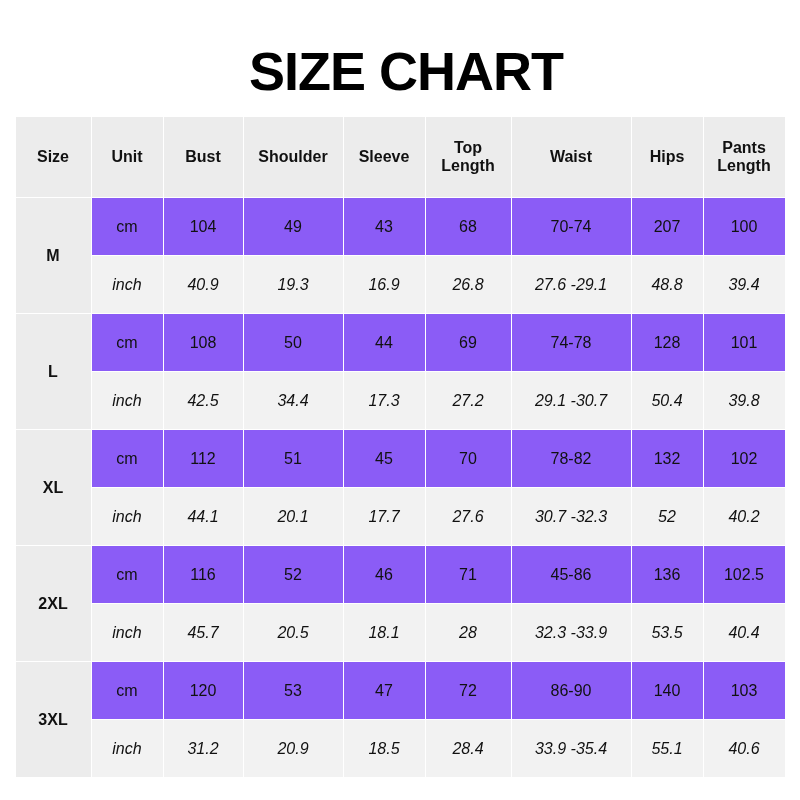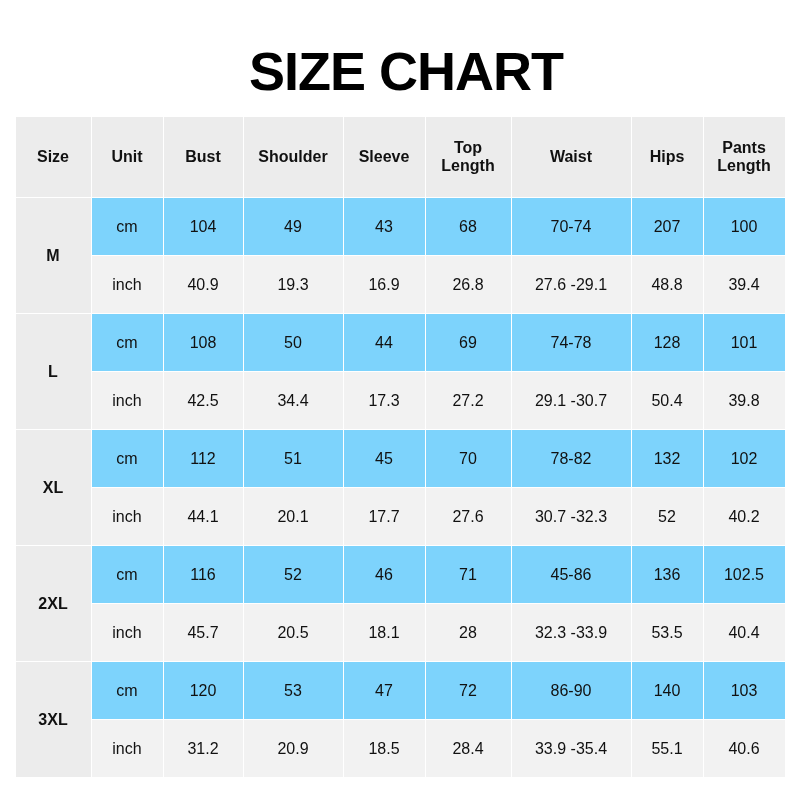--- a/index.html
+++ b/index.html
@@ -54,22 +54,22 @@
   }
   td.sizecell {
     background: #ececec;
     font-weight: bold;
     font-size: 18px;
   }
   td.datacell {
     height: 57px;
     font-size: 17px;
   }
-  tr.rowA td.datacell { background: #7dd3fc; }
-  tr.rowB td.datacell { background: #f2f2f2; }
+  tr.rowA td.datacell { background: #8b5cf6; }
+  tr.rowB td.datacell { background: #f2f2f2; font-style: italic; }
 
   
   col.c-size { width: 76px; }
   col.c-unit { width: 72px; }
   col.c-bust { width: 80px; }
   col.c-shoulder { width: 100px; }
   col.c-sleeve { width: 82px; }
   col.c-toplength { width: 86px; }
   col.c-waist { width: 120px; }
   col.c-hips { width: 72px; }

